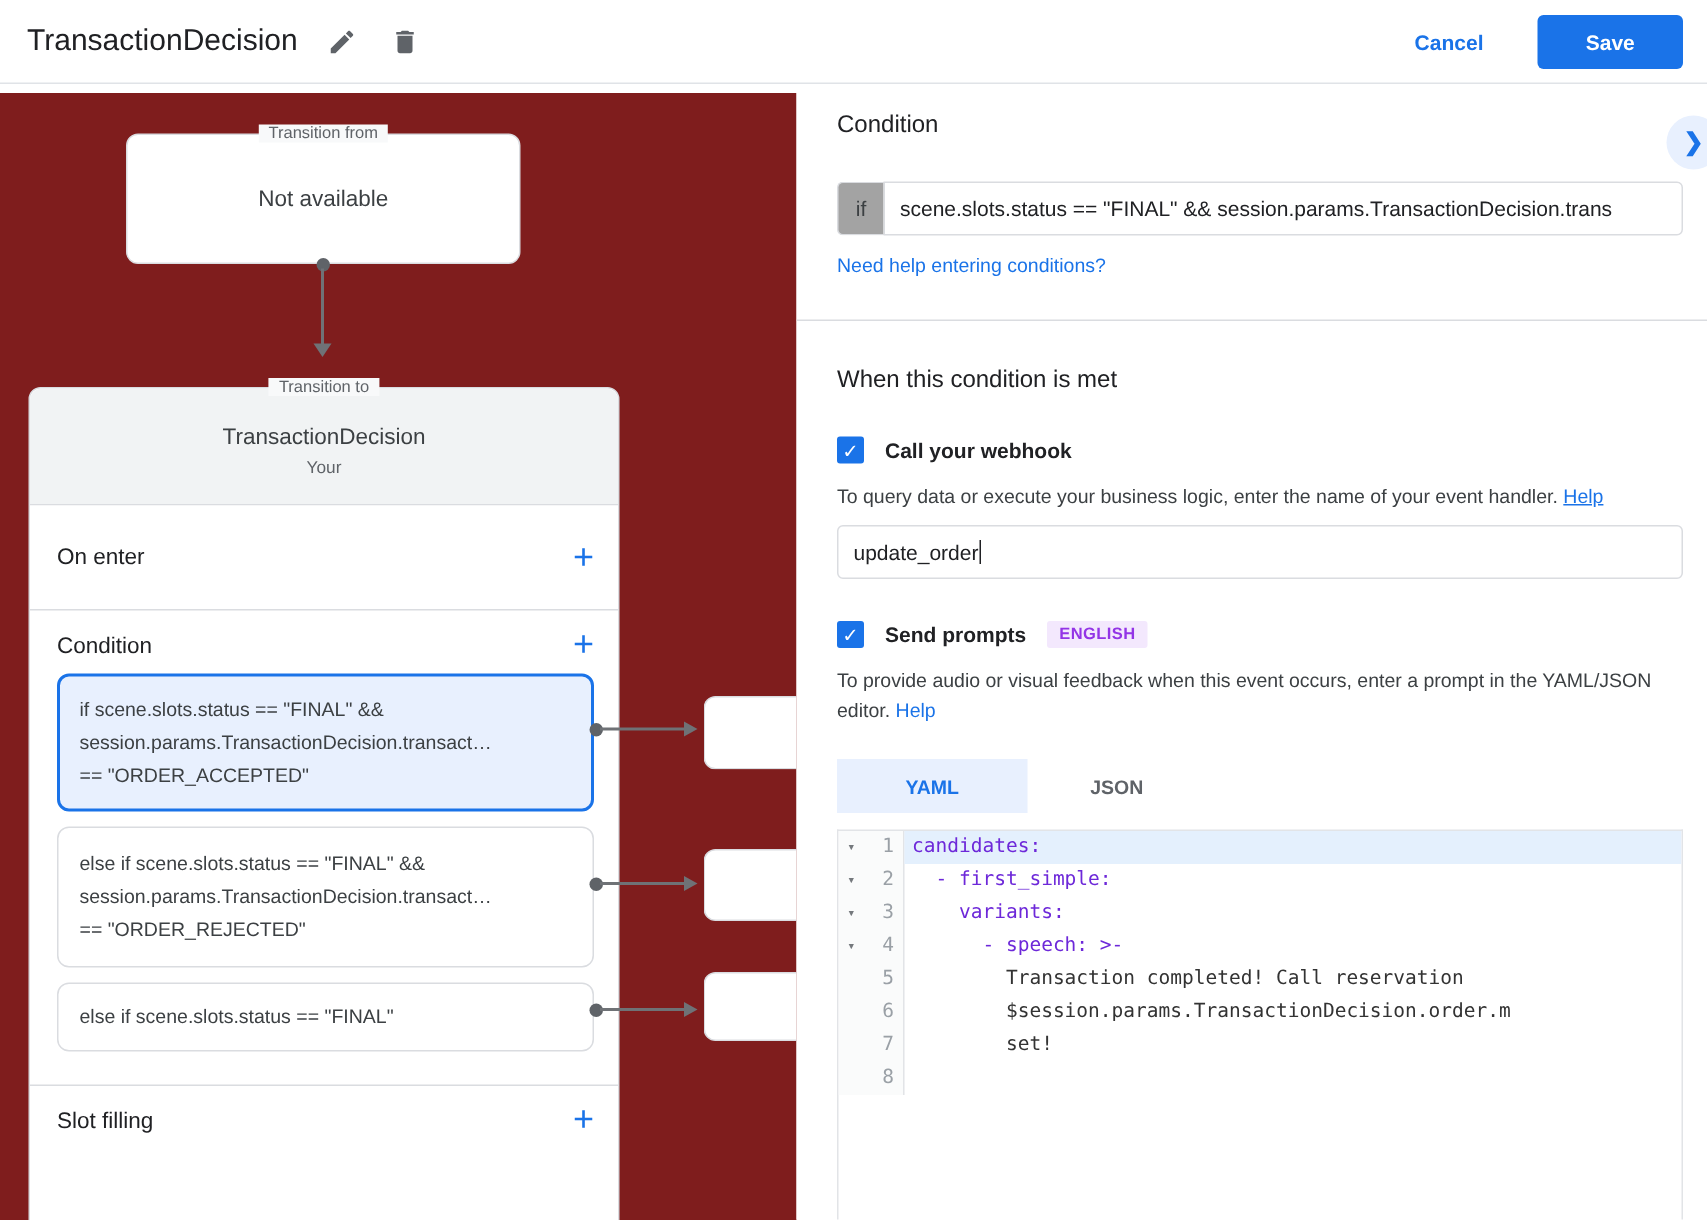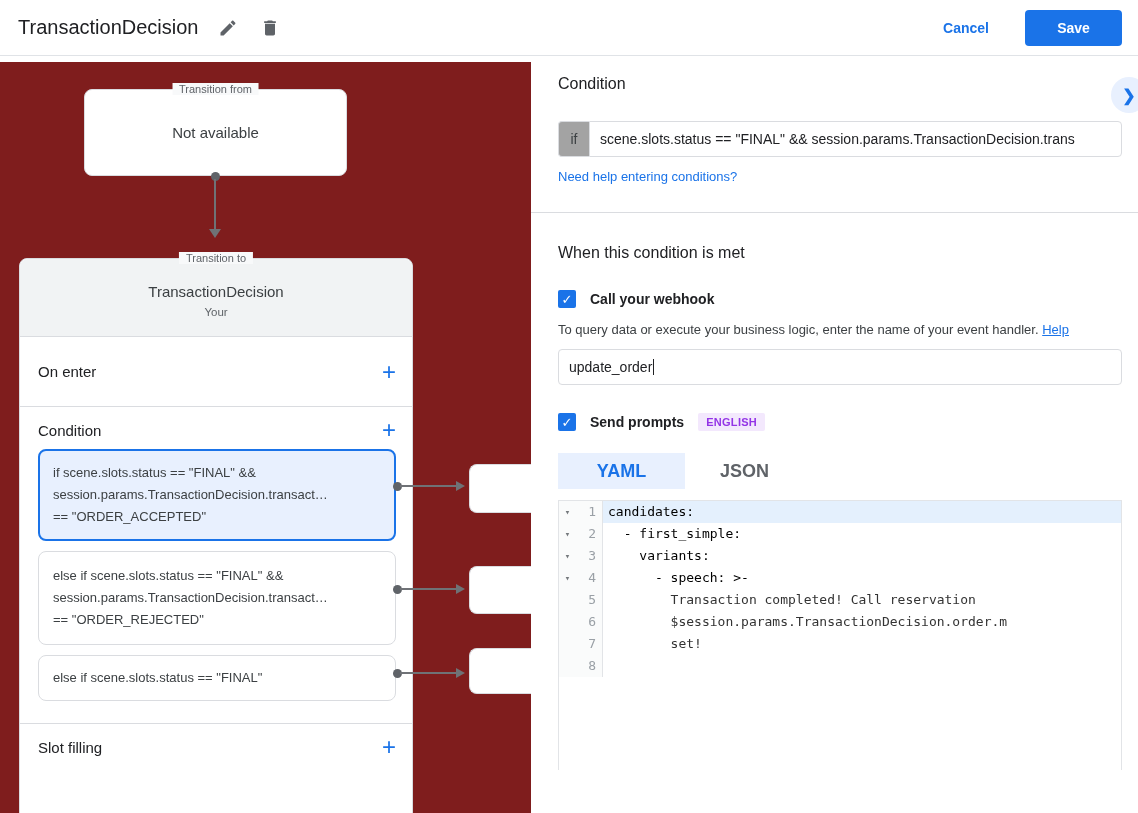--- a/index.html
+++ b/index.html
@@ -96,34 +96,34 @@
 
   .helper { margin-top:12px; font-size:13px; color:#3c4043; line-height:20px; }
   .help-link { color:#1a73e8; cursor:pointer; }
   .help-link.u { text-decoration:underline; }
 
   .text-input { margin-top:9px; height:36px; border:1px solid #dadce0; border-radius:4px; background:#fff;
                 display:flex; align-items:center; padding:2px 10px; font-size:14px; color:#202124; }
   .caret { display:inline-block; width:1px; height:16px; background:#202124; margin-left:1px; }
 
   .tabs { display:flex; margin-top:22px; }
-  .tab { height:36px; display:flex; align-items:center; justify-content:center; font-size:18px;
+  .tab { height:36px; display:flex; align-items:center; justify-content:center; font-size:13px;
          font-weight:bold; cursor:pointer; }
   .tab.yaml { width:127px; background:#e8f0fe; color:#1a73e8; }
   .tab.json { width:119px; color:#5f6368; }
 
   .editor { margin-top:11px; border:1px solid #e2e4e7; border-bottom:none; height:270px;
             font-family:"DejaVu Sans Mono","Liberation Mono",monospace; font-size:13px; overflow:hidden; }
   .ed-row { display:flex; height:22px; line-height:22px; }
   .ed-fold { width:17px; text-align:center; color:#75797d; font-size:9px; background:#fafbfb; flex:none; }
   .ed-num { width:27px; text-align:right; padding-right:6px; color:#9aa0a6; background:#fafbfb;
             border-right:1px solid #e2e4e7; flex:none; }
   .ed-code { flex:1; padding-left:5px; white-space:pre; overflow:hidden; color:#333333; }
   .ed-row.active .ed-code { background:#e4f0fd; }
-  .ed-row.key .ed-code { color:#000000; }
+  .ed-row.key .ed-code { color:#6d28d9; }
 </style>
 </head>
 <body>
 
 <div class="topbar">
   <span class="topbar-title">TransactionDecision</span>
   <button class="icon-btn">
     <svg viewBox="0 0 24 24">
         <path d="M3 17.25V21h3.75L17.81 9.94l-3.75-3.75L3 17.25zM20.71 7.04c.39-.39.39-1.02 0-1.41l-2.34-2.34c-.39-.39-1.02-.39-1.41 0l-1.83 1.83 3.75 3.75 1.83-1.83z"></path>
       </svg>
@@ -238,20 +238,24 @@
     <span class="caret"></span>
   </div>
 
   <div class="chk-row">
     <div class="checkbox">
       <span>✓</span>
     </div>
     <span class="chk-label">Send prompts</span>
     <span class="lang-badge">ENGLISH</span>
   </div>
+  <div class="helper">
+    <span>To provide audio or visual feedback when this event occurs, enter a prompt in the YAML/JSON editor.</span>
+    <span class="help-link">Help</span>
+  </div>
 
   <div class="tabs">
     <div class="tab yaml">YAML</div>
     <div class="tab json">JSON</div>
   </div>
 
   <div class="editor">
     <div class="ed-row key active">
       <span class="ed-fold">▾</span>
       <span class="ed-num">1</span>

